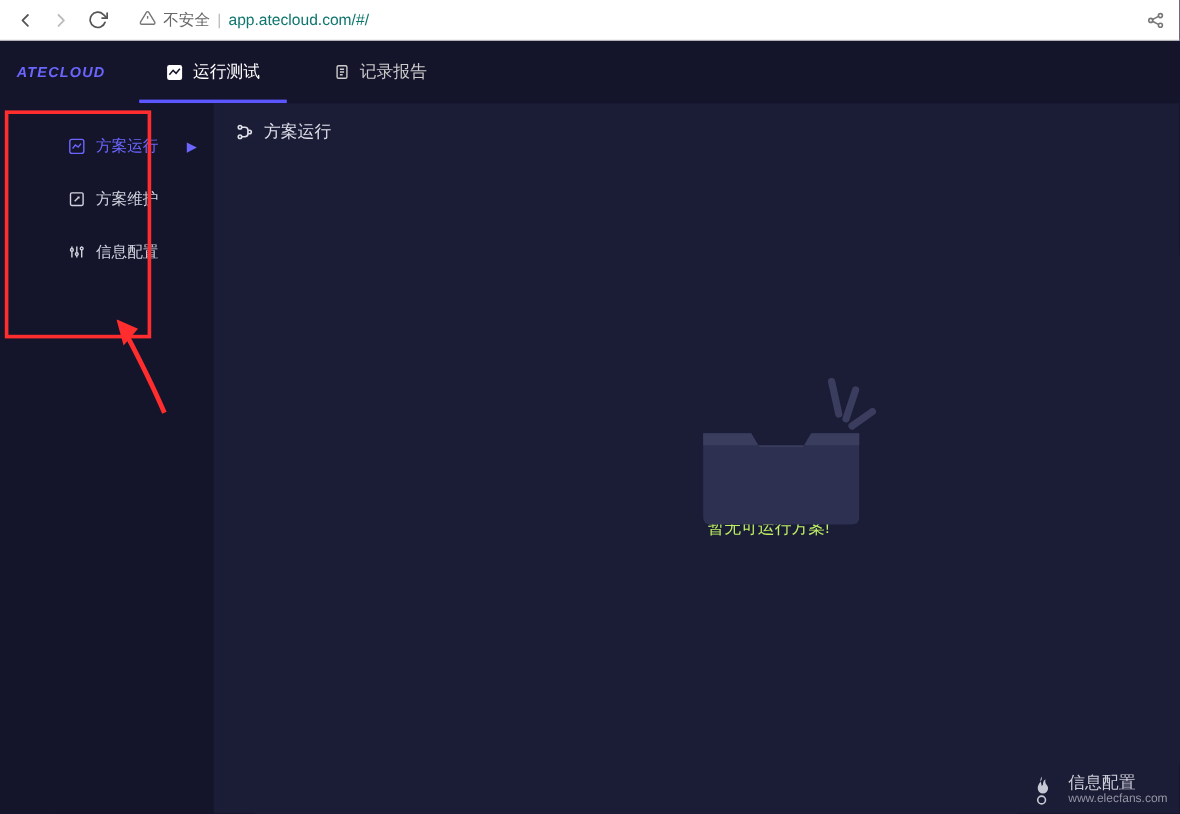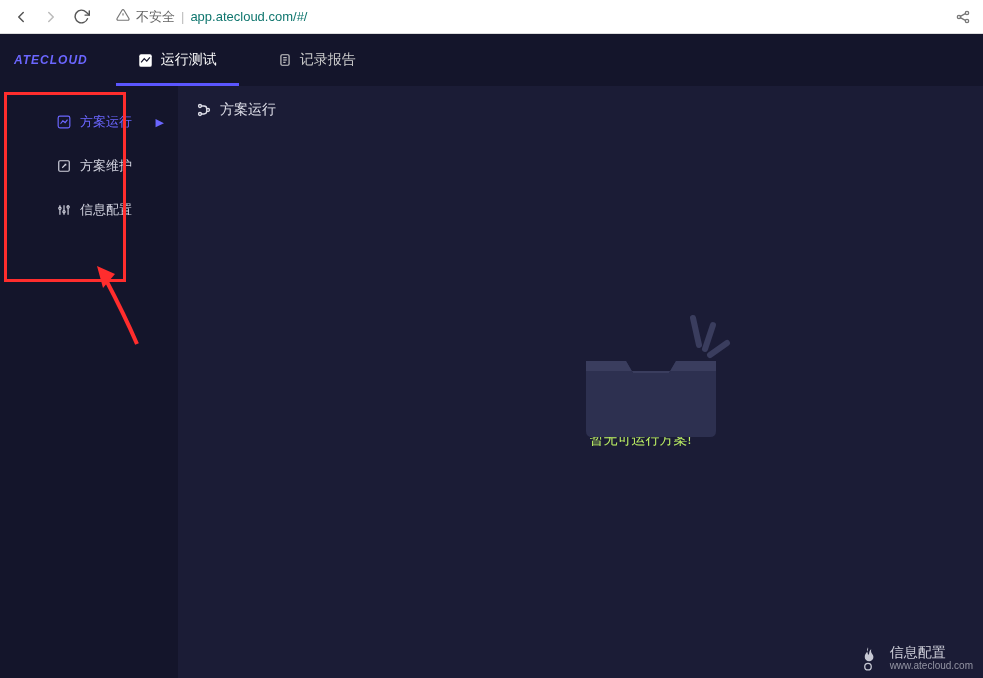--- a/index.html
+++ b/index.html
@@ -196,16 +196,16 @@
 
   <div class="watermark">
     <span class="wm-logo">
       <svg width="26" height="26" viewBox="0 0 24 24" fill="#d0d2dc">
           <path d="M12 2c1 4-3 5-3 9a4 4 0 0 0 8 0c0-3-3-3-2-7-3 2-1 5-3 5 0-3-2-3 0-7z"></path>
           <circle cx="12" cy="20" r="3" fill="none" stroke="#d0d2dc" stroke-width="1.2"></circle>
         </svg>
     </span>
     <span class="wm-text">
       <span class="l1">信息配置</span>
-      <span class="l2">www.atecloud.com</span>
+      <span class="l2">www.elecfans.com</span>
     </span>
   </div>
 </div>
 
 </body></html>

